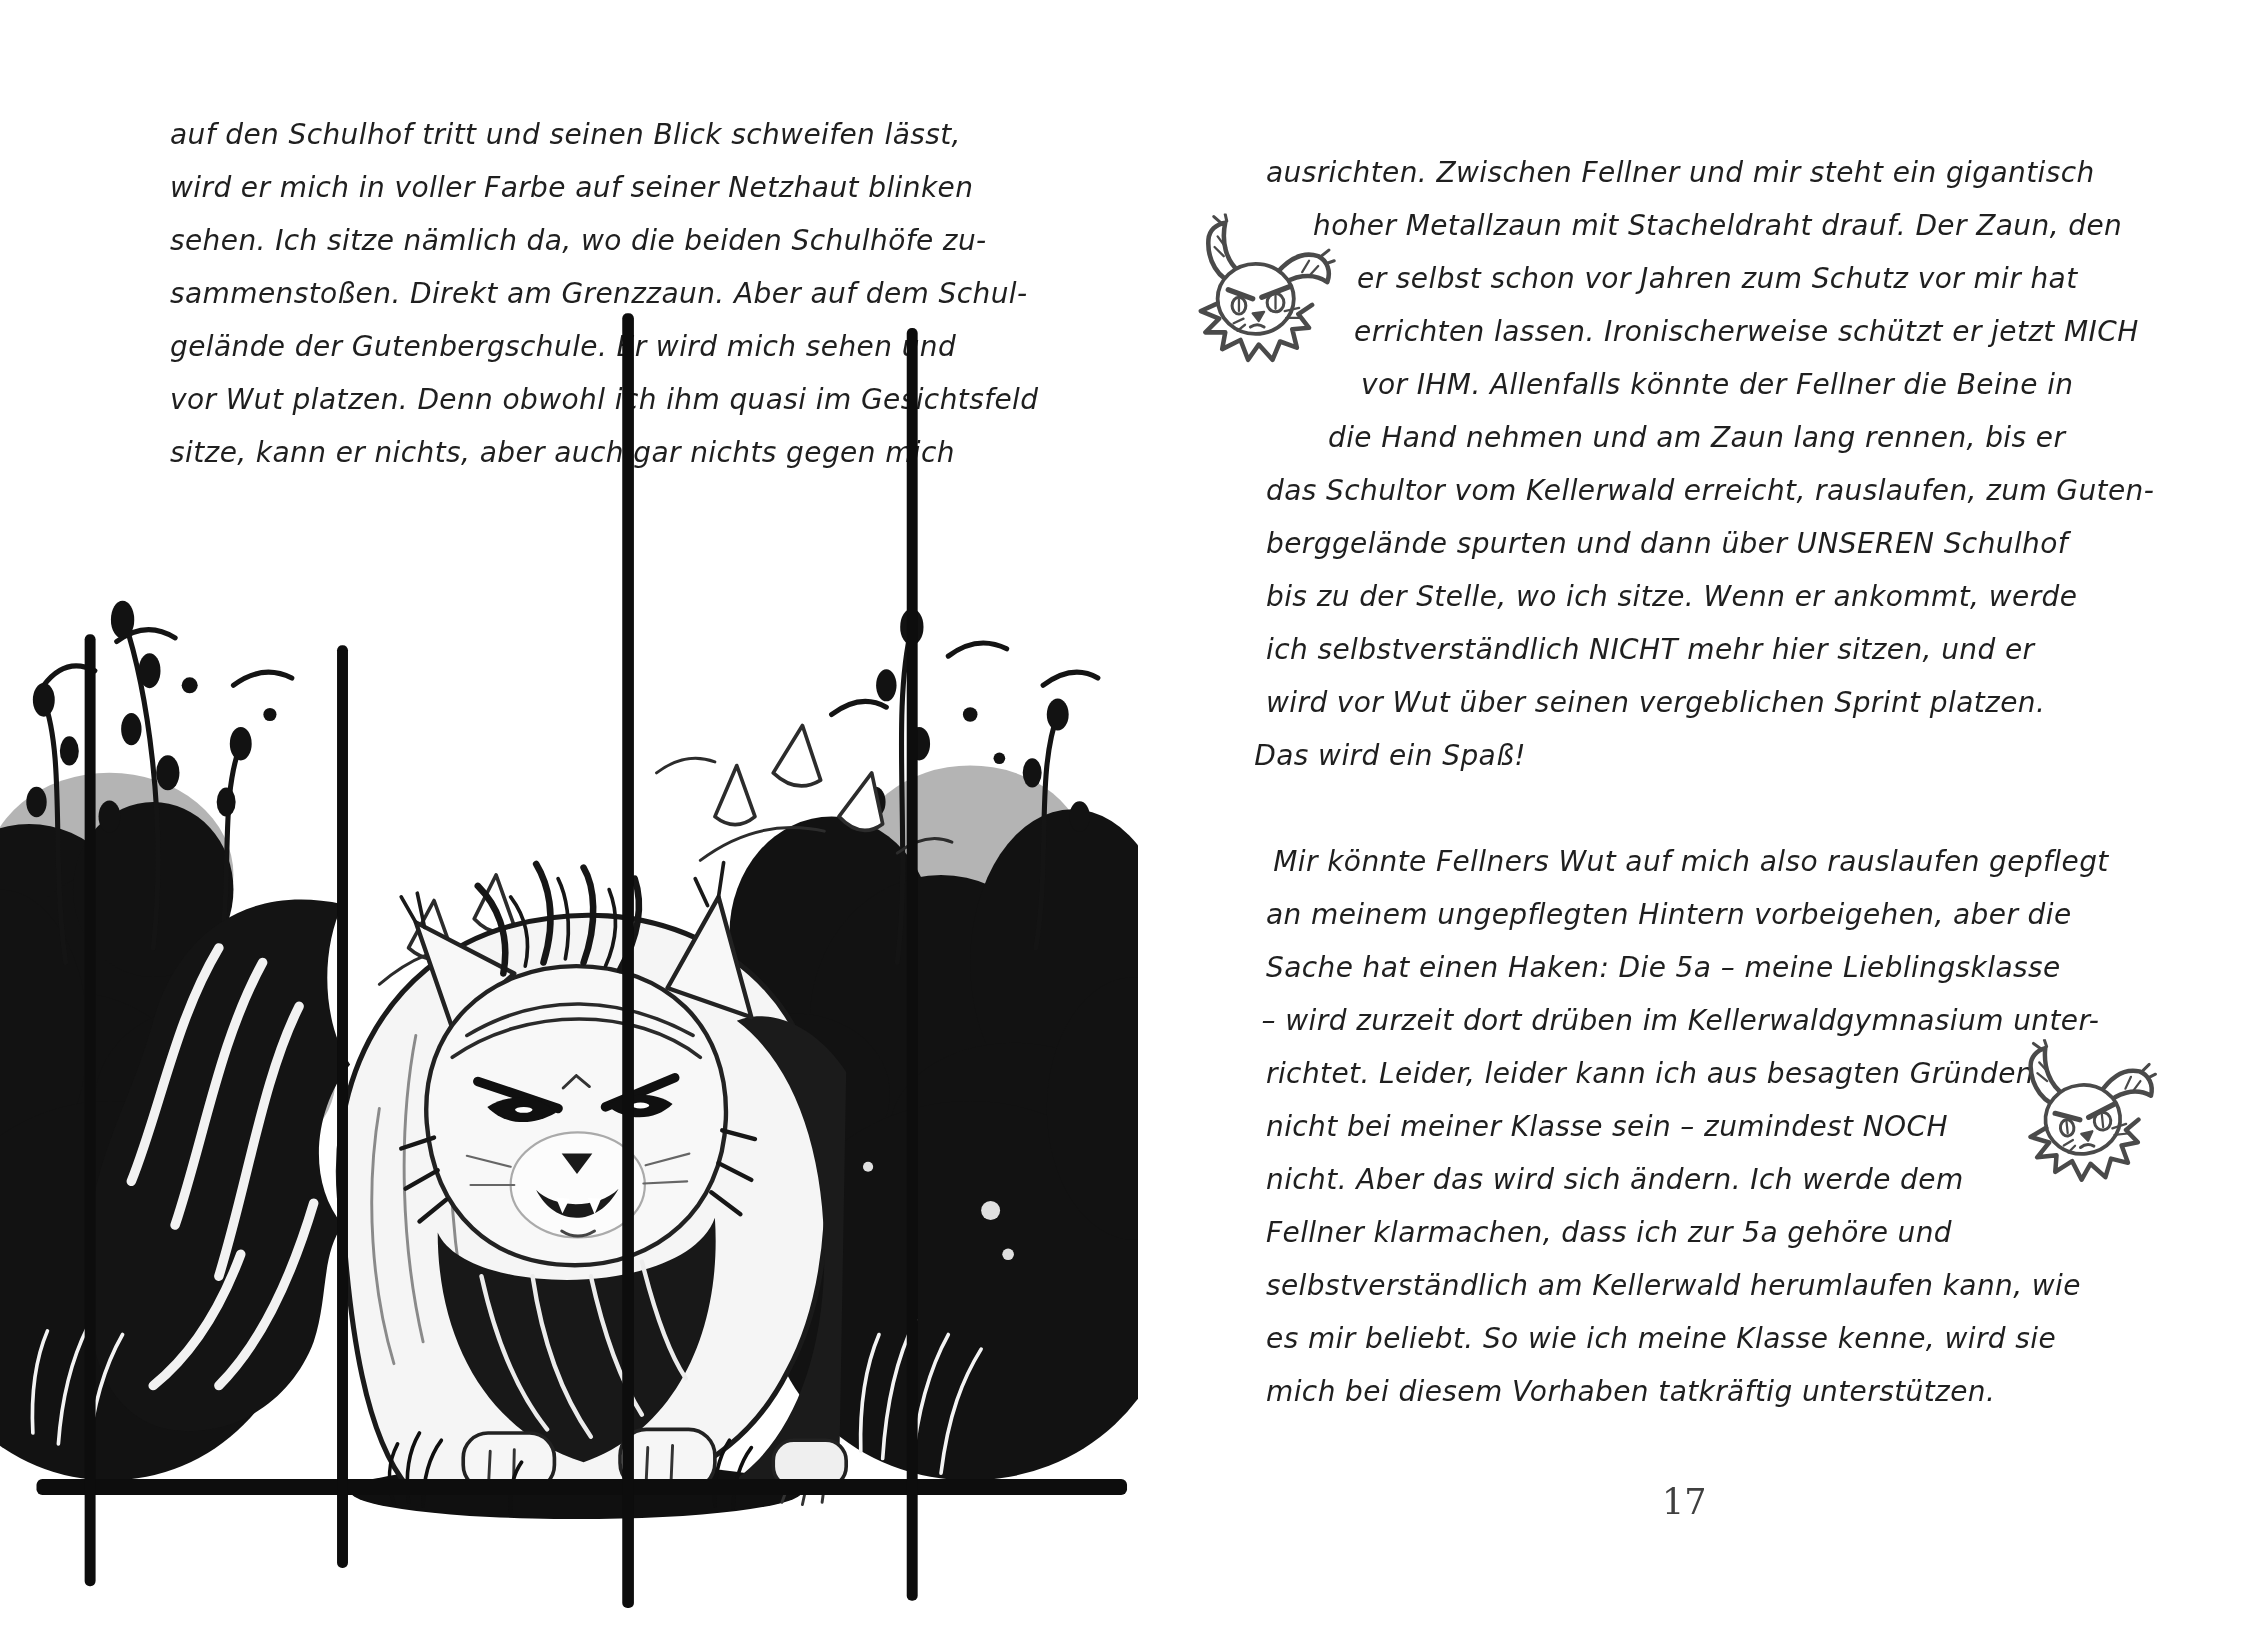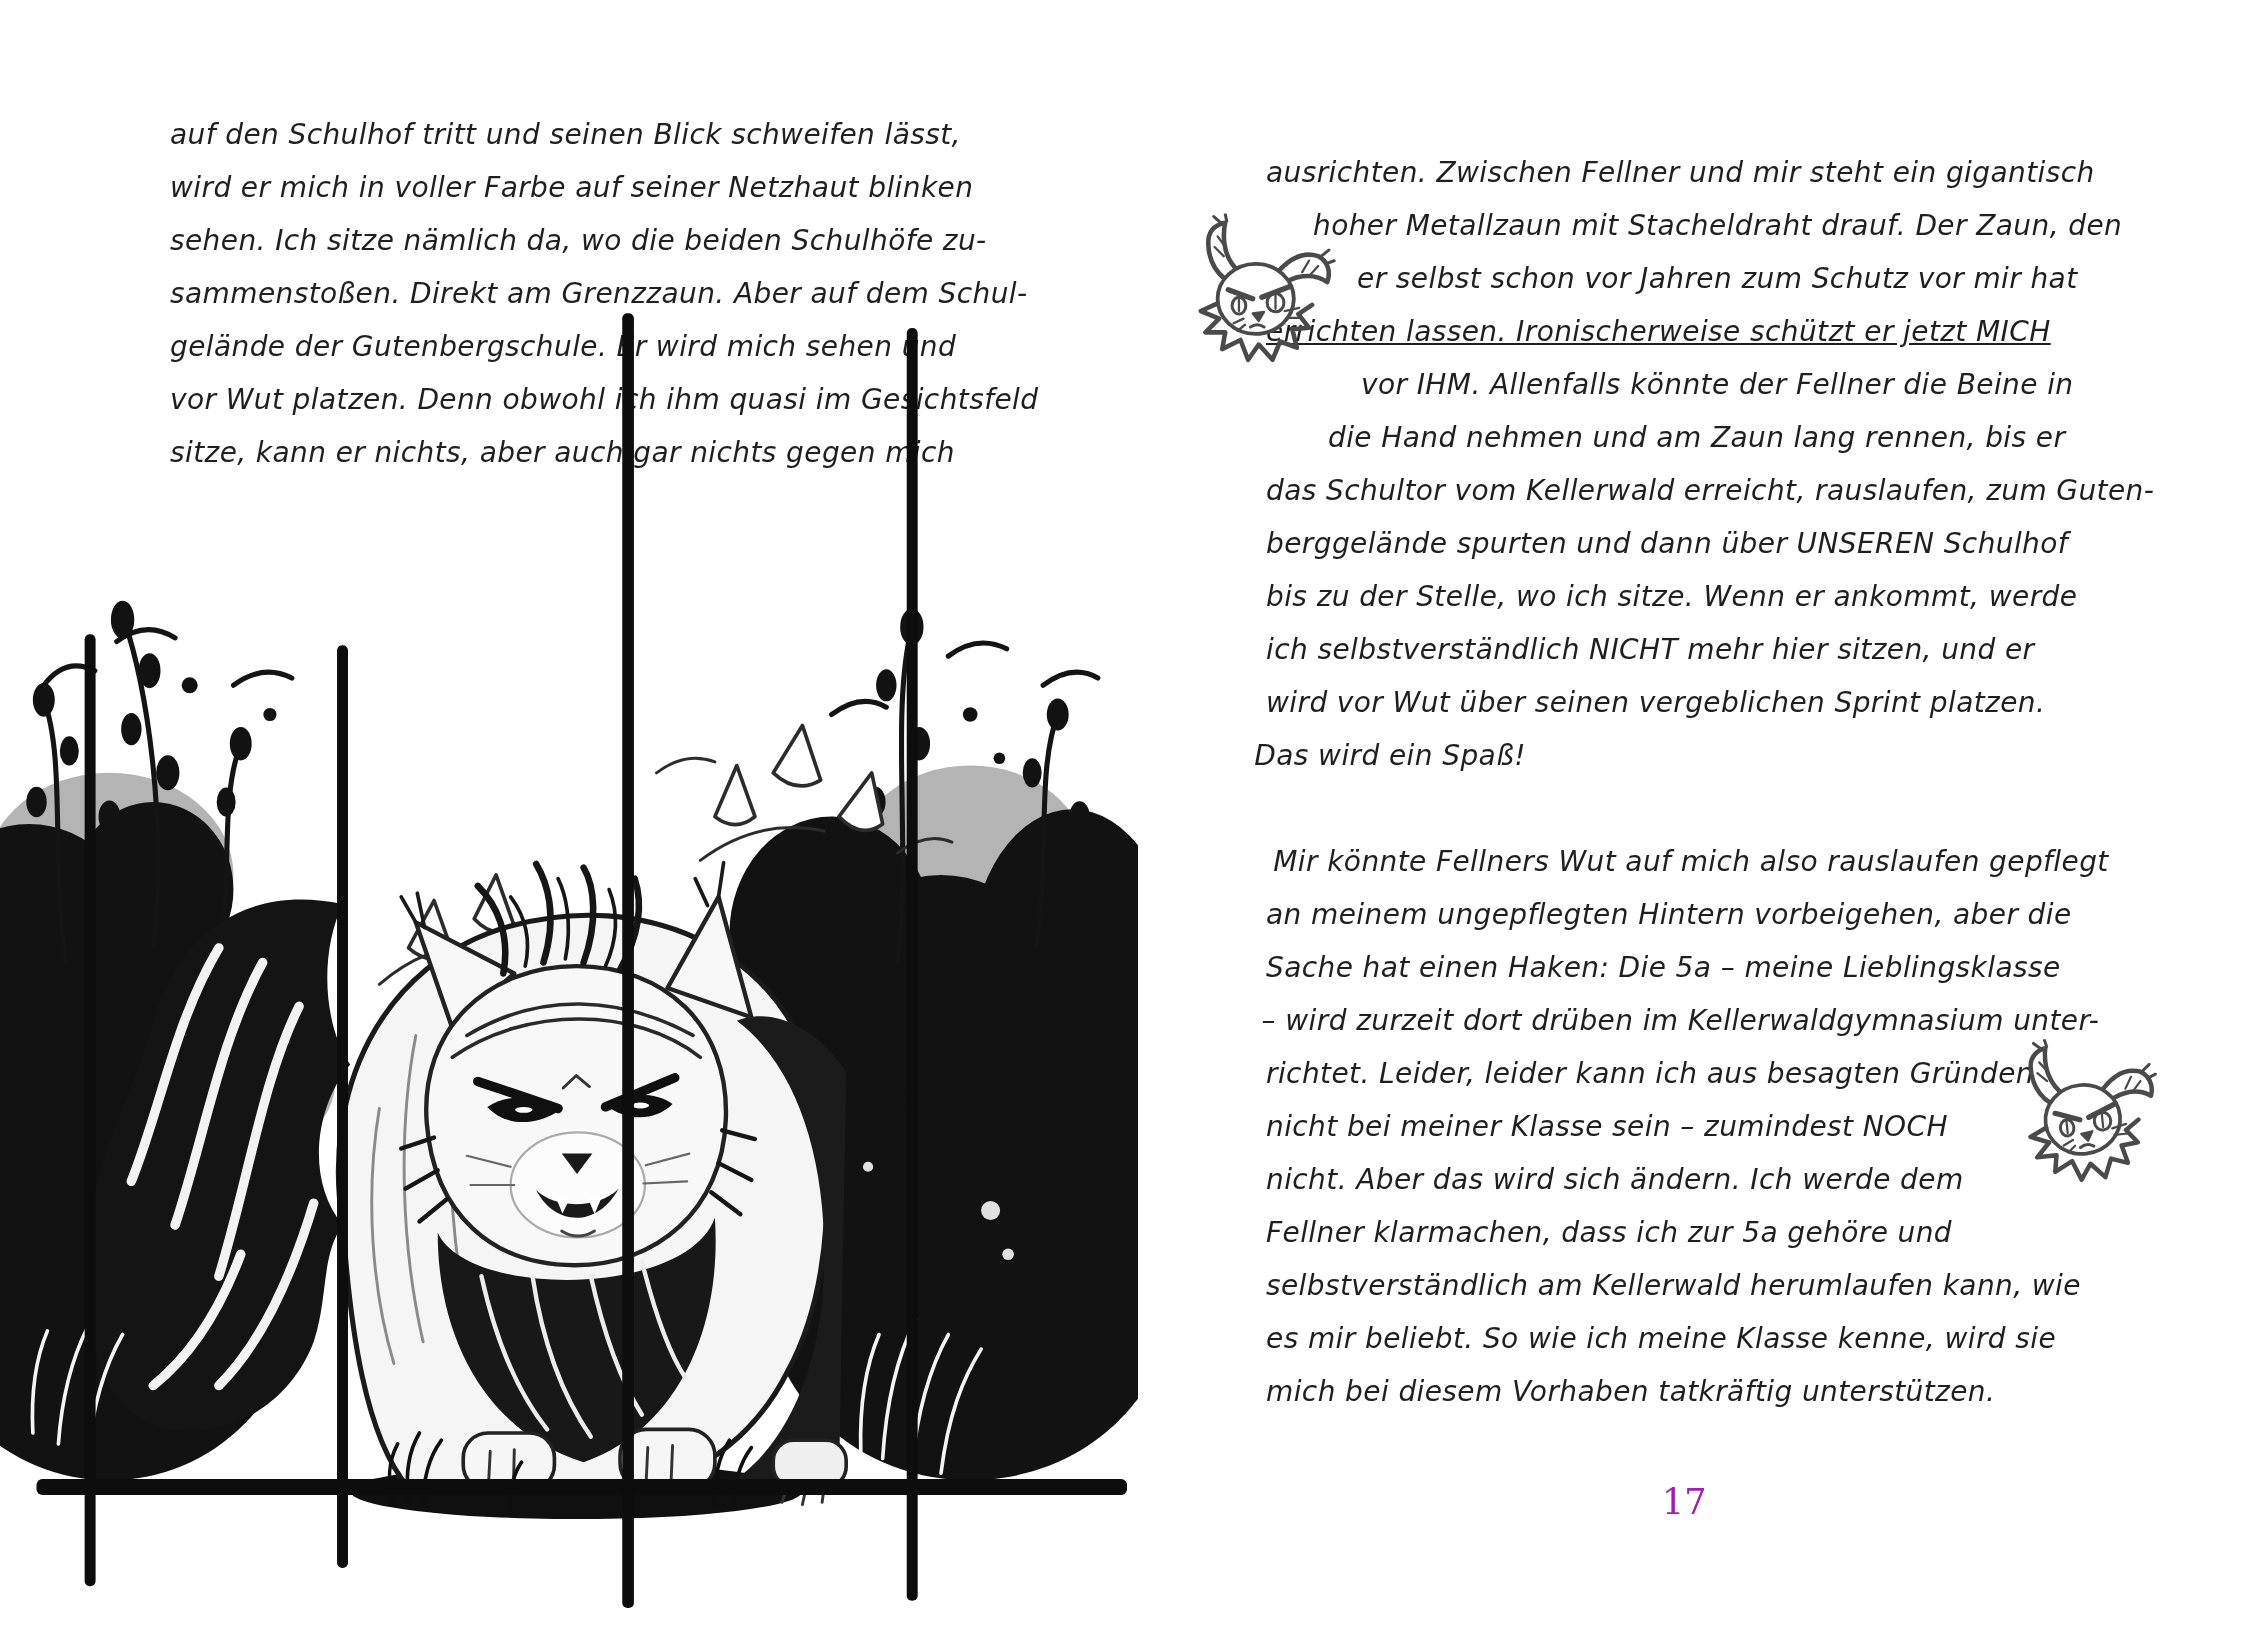--- a/index.html
+++ b/index.html
@@ -17,21 +17,21 @@
   #left-text{left:170px;top:108px;}
   #right-text{left:128px;top:146px;}
   #right-para2{margin-top:53px;}
   .tline{height:53px;}
   #main-illustration{position:absolute;left:0;top:306px;width:1138px;height:1313px;}
   .doodle{position:absolute;}
   #doodle-top{left:40px;top:208px;width:160px;height:171px;}
   #doodle-bottom{left:868px;top:1032px;width:157px;height:164px;transform:rotate(-6deg);}
   #page-number{
     position:absolute;left:524px;top:1482px;font-family:"DejaVu Serif", serif;
-    font-size:35px;color:#a21caf;font-style:normal;
+    font-size:35px;color:#404040;font-style:normal;
   }
 </style>
 </head>
 <body>
 
 <svg width="0" height="0" style="position:absolute" aria-hidden="true">
   <symbol id="cat-doodle-symbol" viewBox="0 0 210 210">
     <g fill="none" stroke="#4a4a4a" stroke-width="6" stroke-linecap="round" stroke-linejoin="round">
 
       <path d="M78,92 C52,88 38,60 40,34 C41,22 50,14 62,12 C57,36 62,62 82,78"></path>
@@ -273,21 +273,21 @@
   </svg>
 </div>
 
 <div class="page" id="right-page">
 
   <div class="text-block" id="right-text">
     <div id="right-para1">
         <div class="tline">ausrichten. Zwischen Fellner und mir steht ein gigantisch</div>
         <div class="tline" style="margin-left: 47px;">hoher Metallzaun mit Stacheldraht drauf. Der Zaun, den</div>
         <div class="tline" style="margin-left: 91px;">er selbst schon vor Jahren zum Schutz vor mir hat</div>
-        <div class="tline" style=" text-decoration: underline;">errichten lassen. Ironischerweise schützt er jetzt MICH</div>
+        <div class="tline" style="margin-left: 88px;">errichten lassen. Ironischerweise schützt er jetzt MICH</div>
         <div class="tline" style="margin-left: 95px;">vor IHM. Allenfalls könnte der Fellner die Beine in</div>
         <div class="tline" style="margin-left: 62px;">die Hand nehmen und am Zaun lang rennen, bis er</div>
         <div class="tline">das Schultor vom Kellerwald erreicht, rauslaufen, zum Guten-</div>
         <div class="tline">berggelände spurten und dann über UNSEREN Schulhof</div>
         <div class="tline">bis zu der Stelle, wo ich sitze. Wenn er ankommt, werde</div>
         <div class="tline">ich selbstverständlich NICHT mehr hier sitzen, und er</div>
         <div class="tline">wird vor Wut über seinen vergeblichen Sprint platzen.</div>
         <div class="tline" style="margin-left: -11.7px;">Das wird ein Spaß!</div>
       </div>
     <div id="right-para2">

